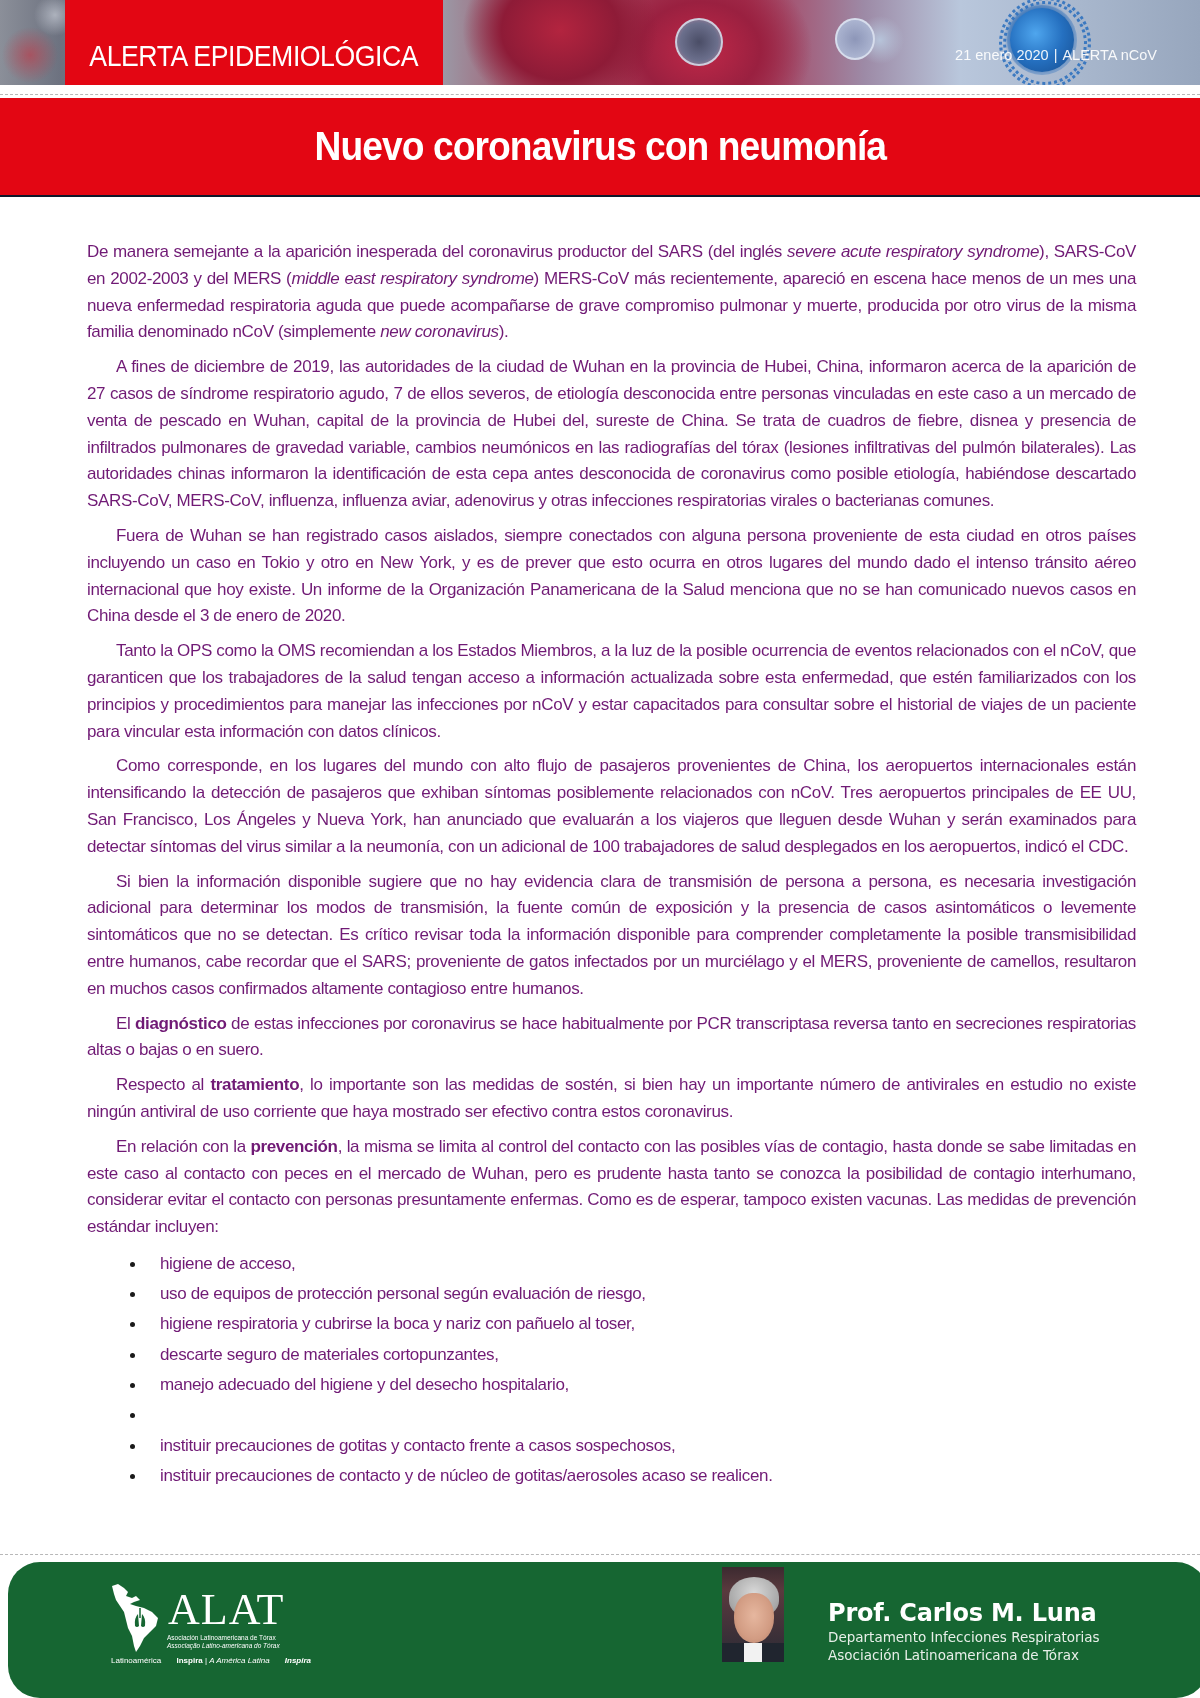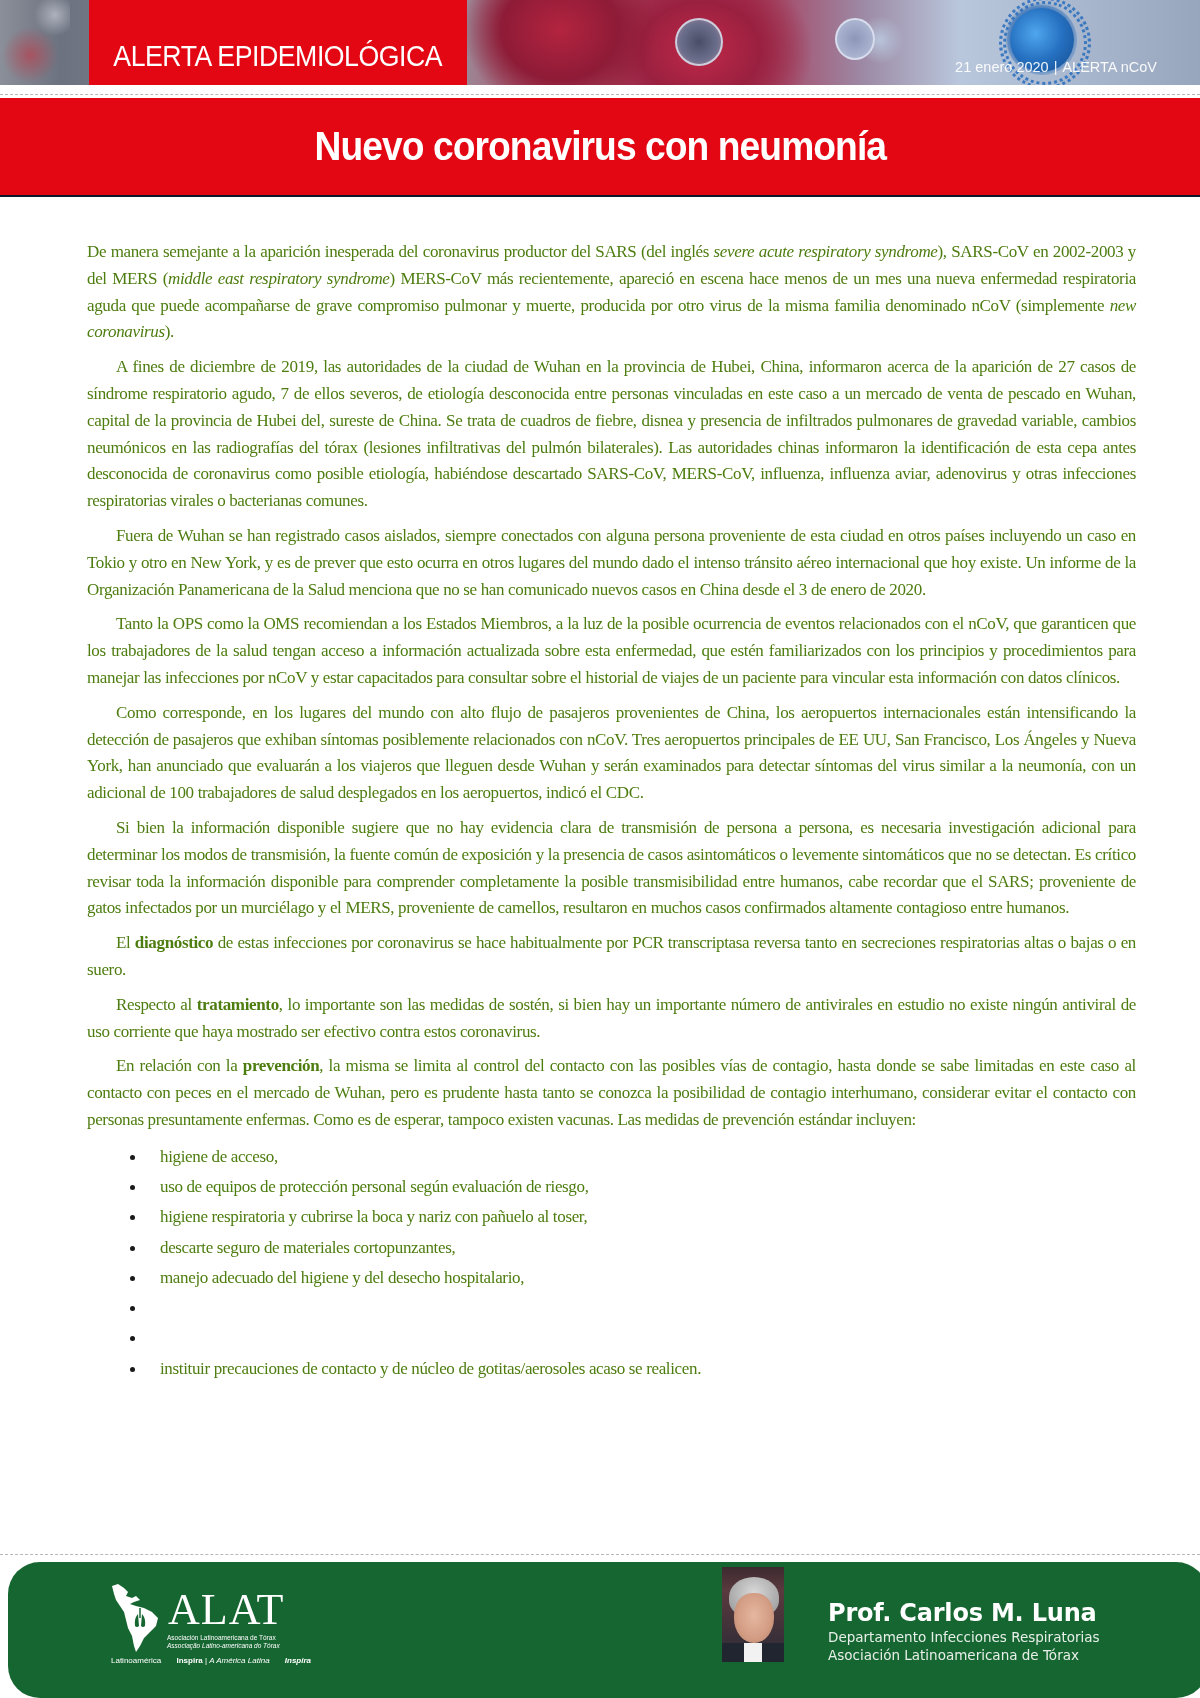--- a/index.html
+++ b/index.html
@@ -39,31 +39,29 @@
       border: 2px solid rgba(230,235,245,.75);
       background: radial-gradient(circle at 50% 50%, #4a4d66 0%, #6b6f8c 60%, rgba(200,205,225,.6) 100%);
     }
     .banner-cell.c1 { left: 675px; top: 18px; width: 48px; height: 48px; }
     .banner-cell.c2 { left: 835px; top: 18px; width: 40px; height: 42px; background: radial-gradient(circle, #8d96b8 0%, #b7c0da 100%); }
     .alert-box {
       position: absolute; left: 65px; top: 0; width: 378px; height: 85px;
       background: #e30613;
       display: flex; align-items: flex-end; justify-content: center;
       padding-bottom: 12px;
-      margin-left: 24px;
     }
     .alert-box .alert-label {
       color: #ffffff; font-family: "Liberation Sans", sans-serif; font-size: 29px;
       letter-spacing: -0.5px; transform: scaleX(0.92); white-space: nowrap;
     }
     .header-meta {
       position: absolute; right: 43px; top: 47px;
       color: rgba(255,255,255,.92); font-size: 14.5px; font-family: "Liberation Sans", sans-serif;
       white-space: nowrap;
-      margin-top: 12px;
     }
     .header-meta .sep { margin: 0 5px; }
 
     .dash-line {
       position: absolute; left: 0; width: 1200px; height: 0;
       border-top: 1.5px dashed #b8b8b8;
     }
     .dash-top { top: 94px; }
 
     
@@ -73,22 +71,22 @@
       display: flex; align-items: center; justify-content: center;
     }
     .title-bar h1 {
       color: #ffffff; font-family: "Liberation Sans", sans-serif; font-weight: bold;
       font-size: 40px; letter-spacing: -1px; transform: scaleX(0.93); white-space: nowrap;
     }
 
     
     .content {
       position: absolute; left: 87px; top: 239px; width: 1049px;
-      font-family: Liberation Serif, serif; font-size: 17px; line-height: 26.8px;
-      color: #4d7c0f; letter-spacing: -0.35px;
+      font-family: Liberation Sans, sans-serif; font-size: 17px; line-height: 26.8px;
+      color: #701a75; letter-spacing: -0.35px;
     }
     .content p { text-align: justify; margin-bottom: 8px; }
     .content p.indent { text-indent: 29px; }
     .content p.first { text-indent: 0; }
     .content em { font-style: italic; }
     .content strong { font-weight: bold; }
 
     .bullets { list-style: none; margin-left: 43px; margin-top: 4px; }
     .bullets li { position: relative; padding-left: 30px; height: 30.3px; line-height: 30.3px; }
     .bullets li .bullet-dot {
@@ -186,21 +184,21 @@
 
   <p class="indent"><span>En relación con la </span><strong>prevención</strong><span>, la misma se limita al control del contacto con las posibles vías de contagio, hasta donde se sabe limitadas en este caso al contacto con peces en el mercado de Wuhan, pero es prudente hasta tanto se conozca la posibilidad de contagio interhumano, considerar evitar el contacto con personas presuntamente enfermas. Como es de esperar, tampoco existen vacunas. Las medidas de prevención estándar incluyen:</span></p>
 
   <ul class="bullets">
     <li><span class="bullet-dot"></span><span>higiene de acceso,</span></li>
     <li><span class="bullet-dot"></span><span>uso de equipos de protección personal según evaluación de riesgo,</span></li>
     <li><span class="bullet-dot"></span><span>higiene respiratoria y cubrirse la boca y nariz con pañuelo al toser,</span></li>
     <li><span class="bullet-dot"></span><span>descarte seguro de materiales cortopunzantes,</span></li>
     <li><span class="bullet-dot"></span><span>manejo adecuado del higiene y del desecho hospitalario,</span></li>
     <li><span class="bullet-dot"></span></li>
-    <li><span class="bullet-dot"></span></li>
+    <li><span class="bullet-dot"></span><span>instituir precauciones de gotitas y contacto frente a casos sospechosos,</span></li>
     <li><span class="bullet-dot"></span><span>instituir precauciones de contacto y de núcleo de gotitas/aerosoles acaso se realicen.</span></li>
   </ul>
 </div>
 
 <div class="dash-line dash-bottom"></div>
 
 <div class="footer">
   <div class="alat-logo">
     <svg class="alat-map" width="56" height="72" viewBox="0 0 56 72">
       <path d="M2 4 L8 2 L14 6 L18 10 L16 14 L22 16 L26 14 L30 18 L24 20 L20 22 L26 24 L34 26 L42 30 L48 36 L46 44 L40 50 L34 56 L30 64 L26 70 L24 64 L22 54 L18 46 L16 38 L14 30 L10 24 L6 18 L4 12 Z" fill="#ffffff"></path>

